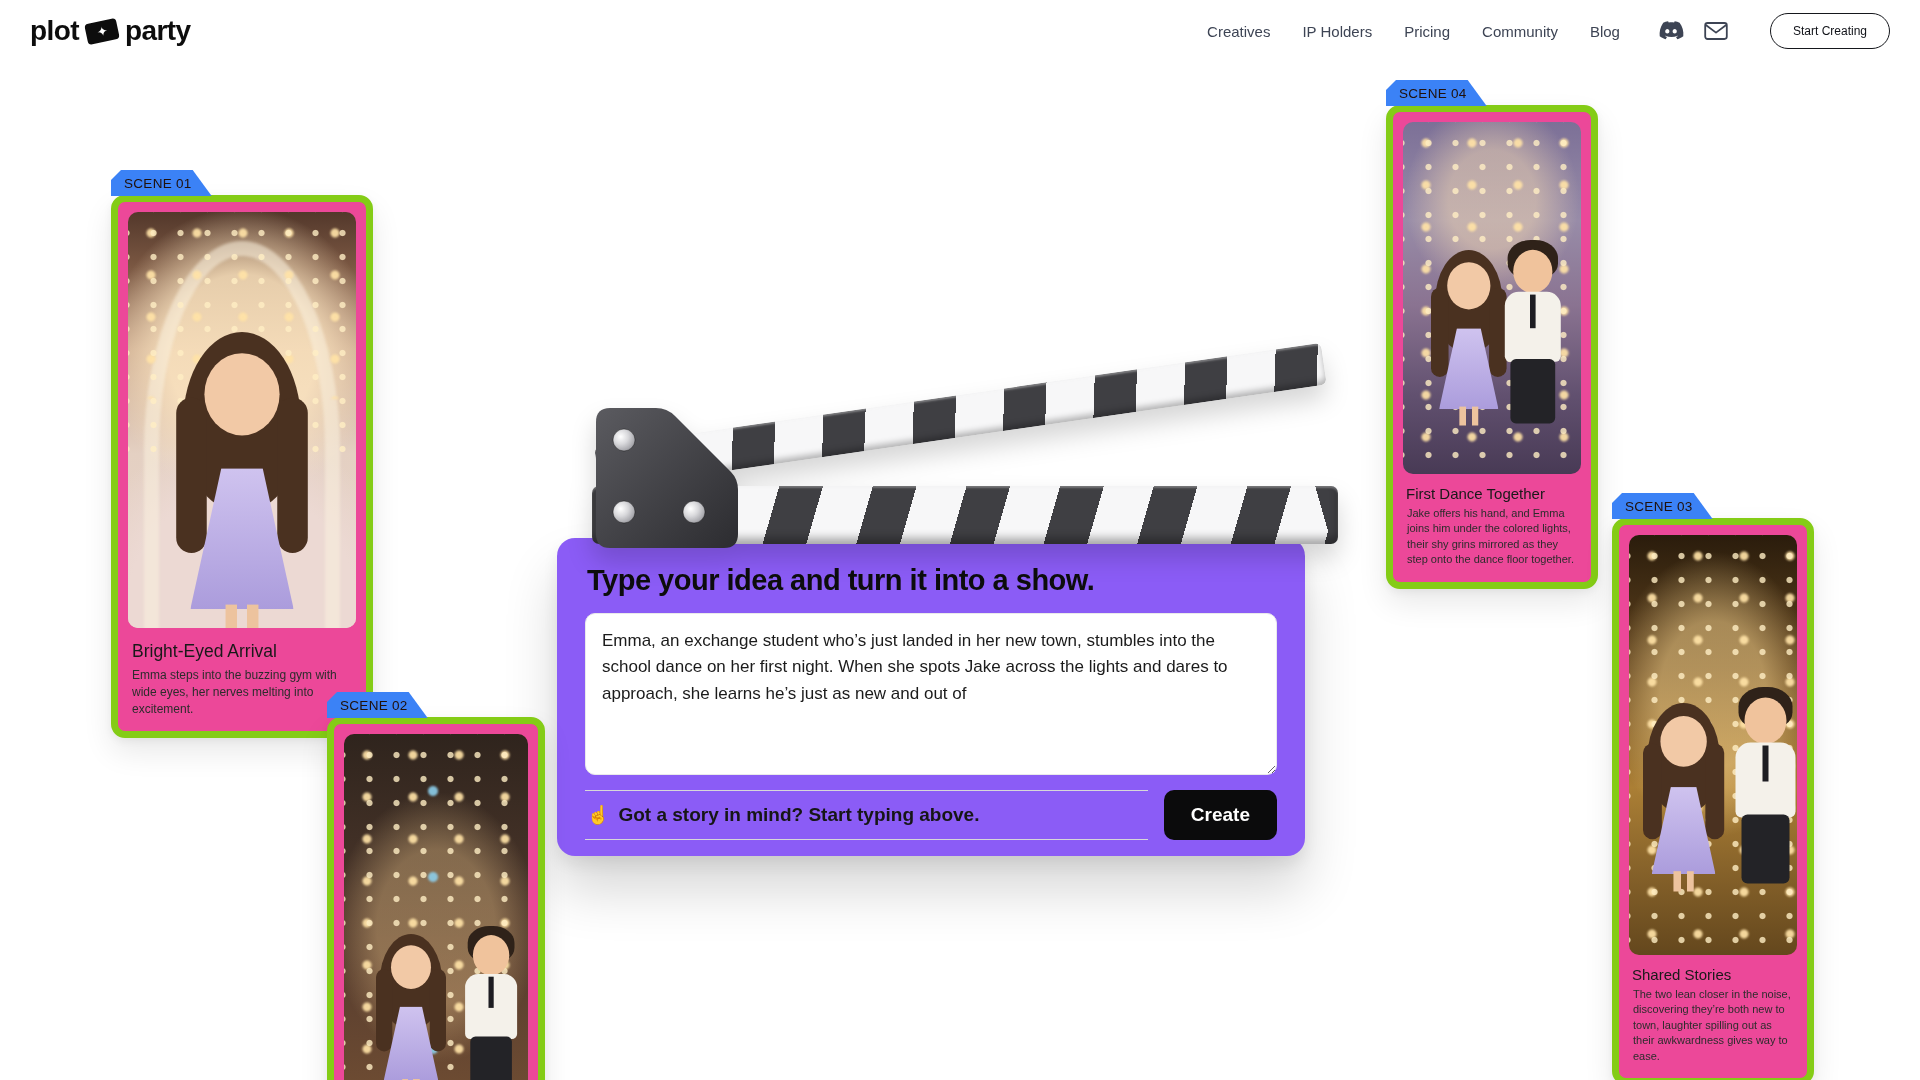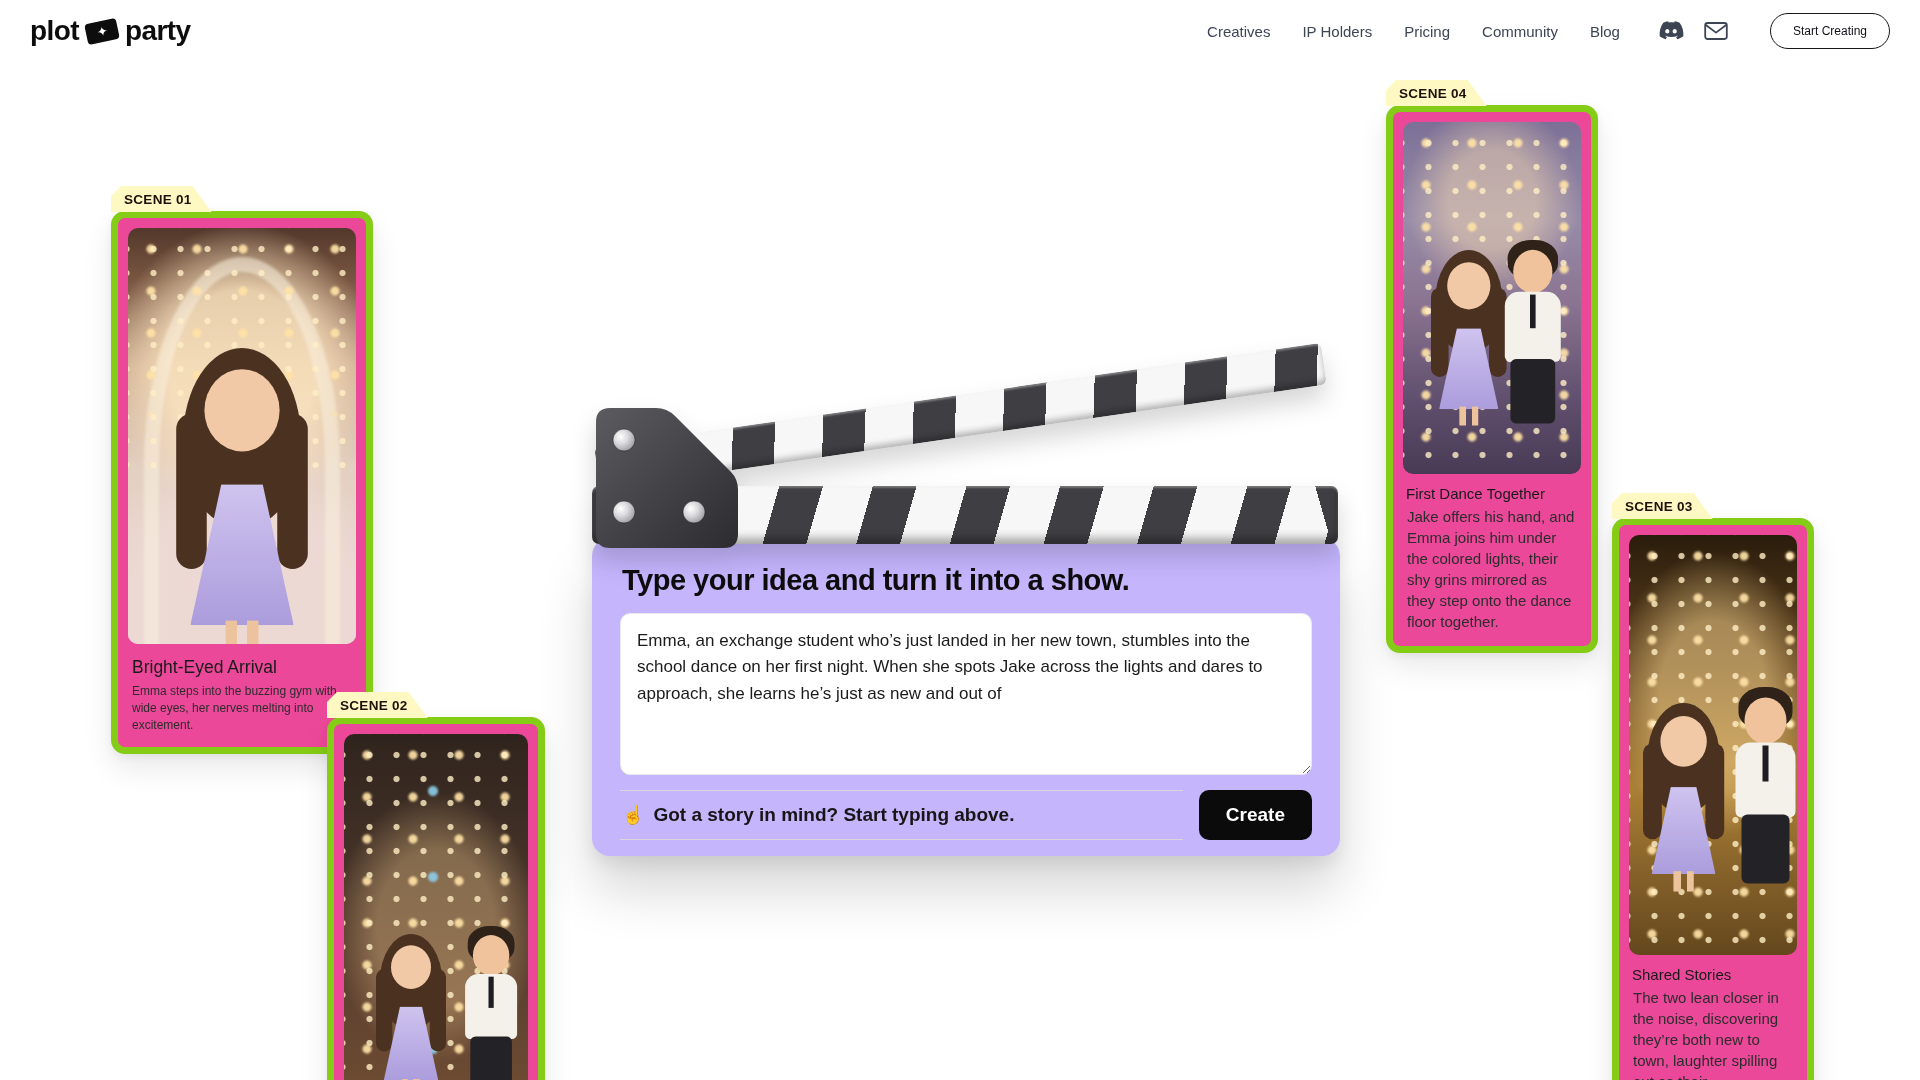--- a/index.html
+++ b/index.html
@@ -14,33 +14,33 @@
           background:#0d0d0d;border-radius:4px;transform:rotate(-12deg);color:#fff;font-size:13px;line-height:1;}
   .nav-right{display:flex;align-items:center;gap:32px;}
   .nav-link{font-size:15px;color:#3d4454;cursor:pointer;}
   .nav-icons{display:flex;align-items:center;gap:20px;margin-left:6px;}
   .nav-icons svg{display:block;cursor:pointer;}
   .cta-btn{margin-left:10px;background:#ffffff;border:1.5px solid #15171c;border-radius:999px;
           padding:10px 22px;font-size:12px;color:#101218;cursor:pointer;font-family:inherit;}
 
   
   .scene{position:absolute;}
-  .scene-tab{width:-moz-fit-content;width:fit-content;background:#fef9c3;color:#20100a;font-weight:700;
+  .scene-tab{width:-moz-fit-content;width:fit-content;background:#3b82f6;color:#20100a;font-weight:400;
           font-size:13.5px;letter-spacing:.3px;padding:6px 20px 5px 13px;
           clip-path:polygon(0 100%,0 10px,10px 0,calc(100% - 19px) 0,100% 100%);position:relative;z-index:2;}
   .scene-card{background:#ec4899;border:7px solid #84cc16;border-radius:14px;padding:10px;
           box-shadow:0 14px 30px rgba(0,0,0,.09), 0 3px 8px rgba(0,0,0,.05);position:relative;z-index:1;margin-top:-1px;}
   .art{position:relative;border-radius:10px;overflow:hidden;}
   .art > div{position:absolute;}
   .scene-title{font-size:17.5px;font-weight:500;color:#191919;margin:13px 4px 5px;}
   .scene-desc{font-size:12px;color:#2c2c2c;line-height:1.4;margin:0 4px 4px;}
   .scene.small .scene-title{font-size:15px;margin:11px 3px 4px;}
-  .scene.small .scene-desc{font-size:15px;}
-
-  #scene01{left:111px;top:186px;width:262px;z-index:3;}
+  .scene.small .scene-desc{font-size:11px;}
+
+  #scene01{left:111px;top:170px;width:262px;z-index:3;}
   #scene01 .art{height:416px;}
   #scene02{left:327px;top:692px;width:218px;z-index:6;}
   #scene02 .art{height:430px;}
   #scene04{left:1386px;top:80px;width:212px;z-index:3;}
   #scene04 .art{height:352px;}
   #scene03{left:1612px;top:493px;width:202px;z-index:3;}
   #scene03 .art{height:420px;}
 
   
   .bg-s1{inset:0;background:
@@ -94,21 +94,21 @@
       box-shadow:inset 0 -4px 6px rgba(0,0,0,.28), inset 0 2px 2px rgba(255,255,255,.35);
       transform:rotate(-8.2deg);transform-origin:22px 100%;}
   .stick-bottom{position:absolute;left:0;top:134px;width:746px;height:58px;border-radius:7px;
       background:linear-gradient(90deg,#3f3f43 0 116px,rgba(0,0,0,0) 116px),
                  linear-gradient(254deg,#3f3f43 0 22px,rgba(0,0,0,0) 22px),
                  repeating-linear-gradient(106deg,#3f3f43 0 42px,#f7f7f8 42px 90px);
       box-shadow:inset 0 -6px 9px rgba(0,0,0,.32), inset 0 2px 2px rgba(255,255,255,.3);}
   .hinge{position:absolute;left:2px;top:56px;}
 
   
-  .idea-panel{position:absolute;left:592px;top:538px;width:748px;height:318px;background:#c4b5fd;
+  .idea-panel{position:absolute;left:557px;top:538px;width:748px;height:318px;background:#8b5cf6;
       border-radius:18px;box-shadow:0 34px 54px rgba(0,0,0,.16), 0 8px 16px rgba(0,0,0,.07);
       z-index:4;box-sizing:border-box;padding:24px 28px 0;}
   .idea-heading{font-size:29px;font-weight:800;color:#0d0d0d;letter-spacing:-.5px;margin:2px 2px 16px;}
   .idea-input{display:block;width:100%;height:162px;box-sizing:border-box;background:#ffffff;
       border:1px solid #e9e9eb;border-radius:10px;padding:14px 16px;font-family:inherit;
       font-size:17px;line-height:1.55;color:#1b1b1b;resize:vertical;outline:none;}
   .idea-footer{display:flex;align-items:center;margin-top:15px;}
   .hint-row{flex:1;border-top:1px solid #d7d7d9;border-bottom:1px solid #d7d7d9;
       padding:13px 2px;display:flex;align-items:center;gap:9px;margin-right:16px;}
   .hint-emoji{font-size:18px;}

